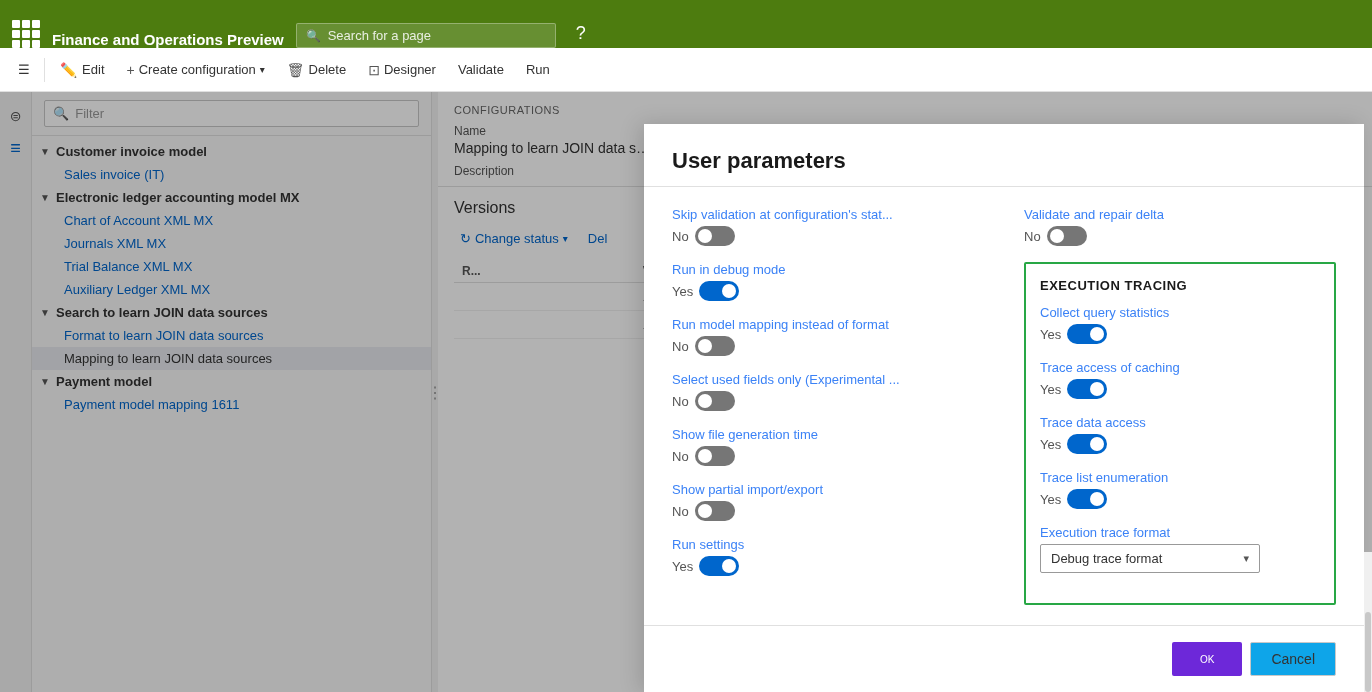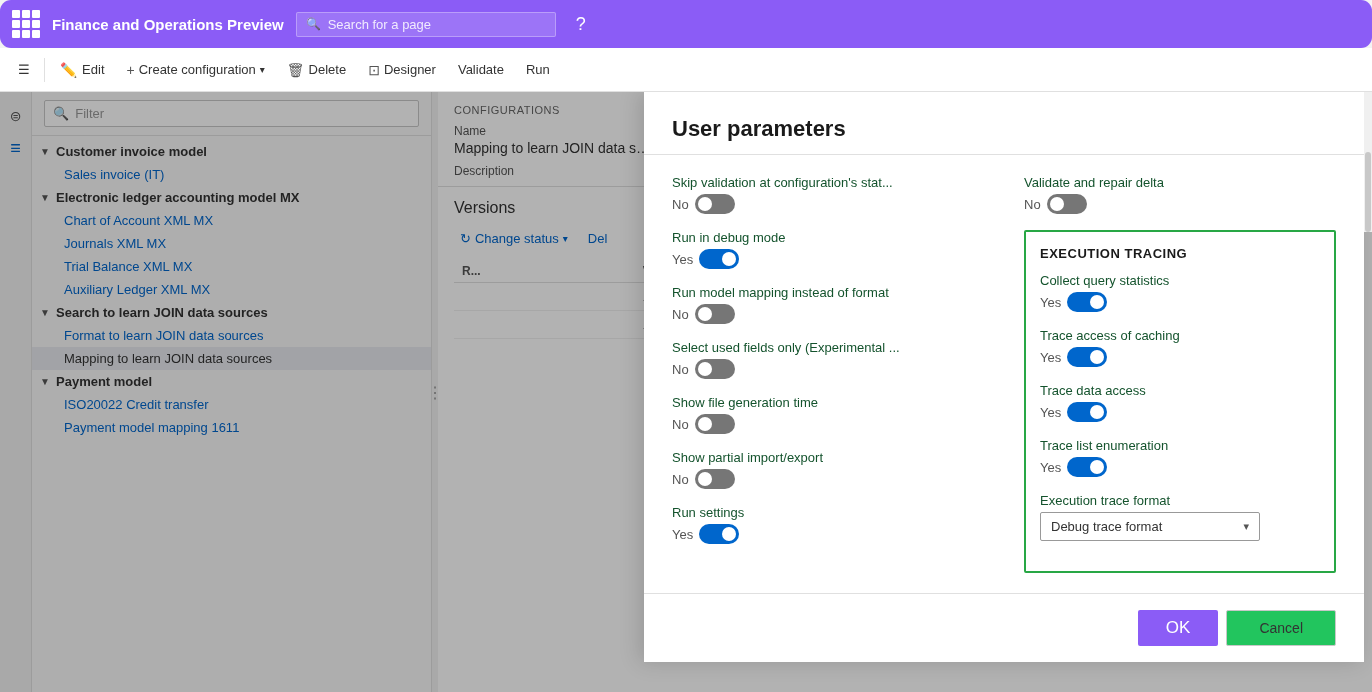--- a/index.html
+++ b/index.html
@@ -1,28 +1,27 @@
 <!DOCTYPE html>
 <html><head>
   <meta charset="utf-8">
   <style>
     * { box-sizing: border-box; margin: 0; padding: 0; }
     body { font-family: 'Segoe UI', Arial, sans-serif; font-size: 13px; background: #f3f3f3; display: flex; flex-direction: column; height: 692px; overflow: hidden; }
 
     
     .top-nav {
       display: flex;
-      align-items: center;
-      background: #8b5cf6;
+      align-items: flex-end;
+      background: #4d7c0f;
       color: white;
       height: 48px;
       padding: 0 12px;
       gap: 12px;
       flex-shrink: 0;
-      border-radius: 11px;
     }
     .top-nav-grid { display: grid; grid-template-columns: repeat(3,8px); grid-template-rows: repeat(3,8px); gap: 2px; cursor: pointer; }
     .top-nav-grid-dot { width: 8px; height: 8px; background: white; border-radius: 1px; }
     .top-nav-title { font-size: 15px; font-weight: 600; color: white; white-space: nowrap; }
     .top-nav-search {
       display: flex; align-items: center; gap: 6px;
       background: rgba(255,255,255,0.15); border: 1px solid rgba(255,255,255,0.3);
       border-radius: 2px; padding: 4px 10px; flex: 1; max-width: 260px; cursor: text;
       color: rgba(255,255,255,0.85); font-size: 13px;
     }
@@ -112,34 +111,34 @@
     .status-completed { color: #27ae60; }
 
     
     .drag-handle { width: 6px; background: transparent; cursor: col-resize; position: relative; }
     .drag-dot { position: absolute; top: 50%; left: 50%; transform: translate(-50%, -50%); color: #999; font-size: 16px; }
 
     
     .modal-overlay {
       position: absolute; top: 0; left: 0; right: 0; bottom: 0;
       background: rgba(0,0,0,0.3); z-index: 100;
-      display: flex; align-items: flex-start; justify-content: flex-end;
+      display: flex; align-items: flex-end; justify-content: flex-end;
     }
     .modal-panel {
       background: white; width: 720px; display: flex; flex-direction: column;
       box-shadow: -4px 0 20px rgba(0,0,0,0.15);
       overflow-y: auto;
     }
     .modal-header { padding: 24px 28px 12px; border-bottom: 1px solid #e0e0e0; flex-shrink: 0; }
     .modal-title { font-size: 22px; font-weight: 600; color: #1a1a1a; }
     .modal-body { padding: 20px 28px; flex: 1; display: flex; gap: 40px; }
     .modal-col { flex: 1; display: flex; flex-direction: column; gap: 0; }
 
     .param-row { margin-bottom: 16px; }
-    .param-label { font-size: 13px; color: #14532d; margin-bottom: 4px; }
+    .param-label { font-size: 13px; color: #3b82f6; margin-bottom: 4px; }
     .param-value { font-size: 13px; color: #555; }
     .param-toggle-row { display: flex; align-items: center; gap: 6px; margin-top: 2px; }
 
     
     .toggle {
       width: 40px; height: 20px; border-radius: 10px; position: relative; cursor: pointer;
       flex-shrink: 0;
     }
     .toggle.off { background: #767676; }
     .toggle.on { background: #0066cc; }
@@ -164,26 +163,26 @@
       width: 220px; margin-top: 4px;
     }
     .dropdown-chevron { font-size: 11px; color: #555; }
 
     
     .modal-footer {
       padding: 16px 28px; border-top: 1px solid #e0e0e0;
       display: flex; justify-content: flex-end; gap: 8px; flex-shrink: 0;
     }
     .btn-ok {
-      background: #8b5cf6; color: white; border: none; padding: 8px 28px;
-      font-size: 17px; cursor: pointer; border-radius: 2px;
+      background: #6d28d9; color: white; border: none; padding: 8px 28px;
+      font-size: 10px; cursor: pointer; border-radius: 2px;
     }
     .btn-cancel {
-      background: #22c55e; color: #333; border: 1px solid #c8c8c8;
-      padding: 8px 32px; font-size: 14px; cursor: pointer; border-radius: 2px;
+      background: #0ea5e9; color: #333; border: 1px solid #c8c8c8;
+      padding: 8px 20px; font-size: 14px; cursor: pointer; border-radius: 2px;
     }
 
     
     .modal-scrollbar {
       width: 8px; background: #f0f0f0; flex-shrink: 0;
       display: flex; flex-direction: column; align-items: center;
     }
     .modal-scroll-thumb {
       width: 6px; height: 80px; background: #c8c8c8; border-radius: 3px;
       margin-top: 60px;
@@ -293,21 +292,20 @@
           <div class="tree-item active">Mapping to learn JOIN data sources</div>
         </div>
       </div>
 
       <div class="tree-group">
         <div class="tree-group-header">
           <span class="tree-chevron">▼</span>
           <span>Payment model</span>
         </div>
         <div class="tree-children">
-          <div class="tree-item">ISO20022 Credit transfer</div>
           <div class="tree-item">Payment model mapping 1611</div>
         </div>
       </div>
 
     </div>
   </div>
 
   <div class="drag-handle">
     <span class="drag-dot">⋮</span>
   </div>

